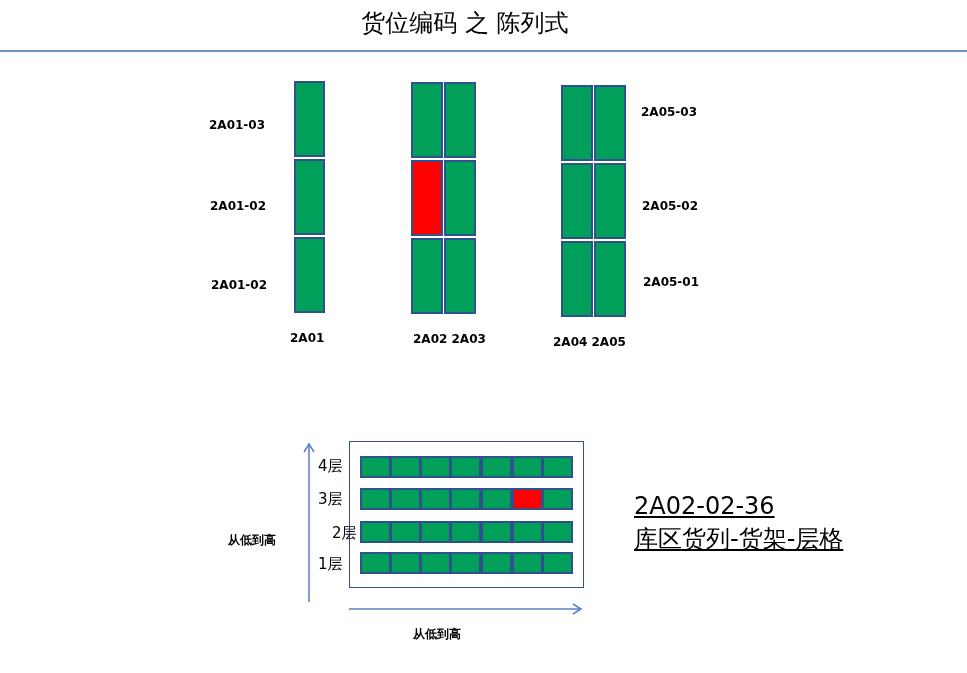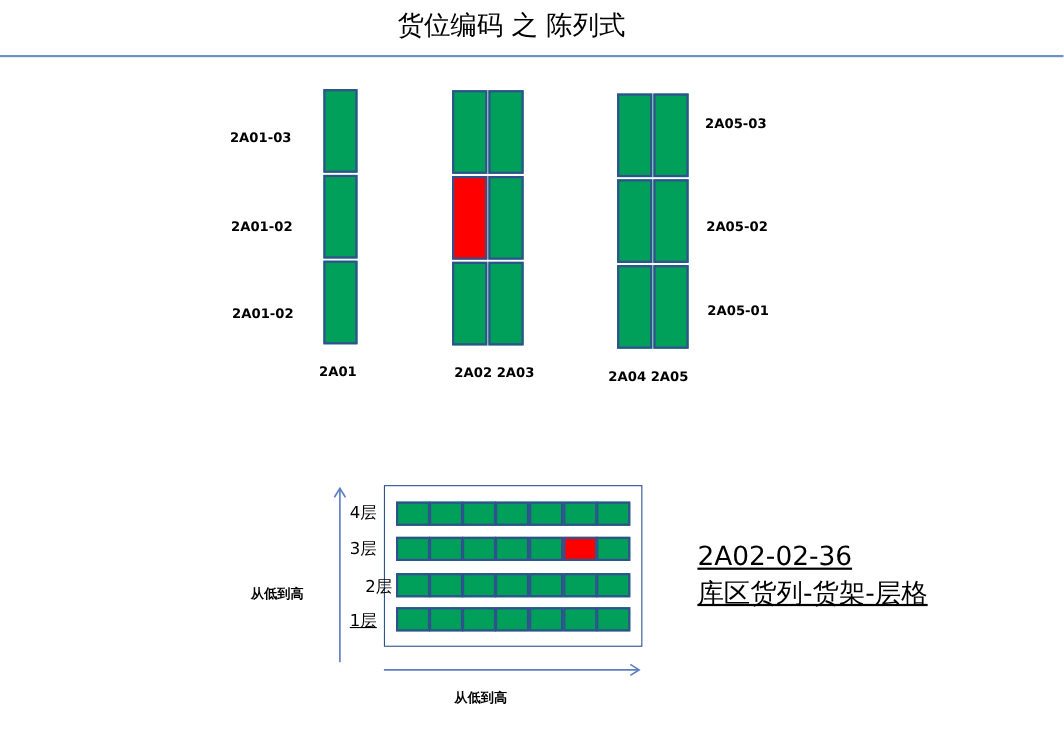--- a/index.html
+++ b/index.html
@@ -102,19 +102,19 @@
   <div class="cell" style="left:420px;top:552px;width:31px;height:22px;"></div>
   <div class="cell" style="left:450px;top:552px;width:31px;height:22px;"></div>
   <div class="cell" style="left:481px;top:552px;width:31px;height:22px;"></div>
   <div class="cell" style="left:512px;top:552px;width:31px;height:22px;"></div>
   <div class="cell" style="left:542px;top:552px;width:31px;height:22px;"></div>
 </div>
 
 <span class="layer-label" style="left:318px;top:456px;">4层</span>
 <span class="layer-label" style="left:318px;top:489px;">3层</span>
 <span class="layer-label" style="left:332px;top:523px;">2层</span>
-<span class="layer-label" style="left:318px;top:554px;text-decoration:underline;">1层</span>
+<span class="layer-label" style="left:318px;top:554px;">1层</span>
 
 <span class="lbl" style="left:228px;top:530px;">从低到高</span>
 <span class="lbl" style="left:413px;top:624px;">从低到高</span>
 
 <span class="info" style="left:634px;top:494px;">2A02-02-36</span>
 <span class="info" style="left:634px;top:527px;">库区货列-货架-层格</span>
 
 </body></html>

